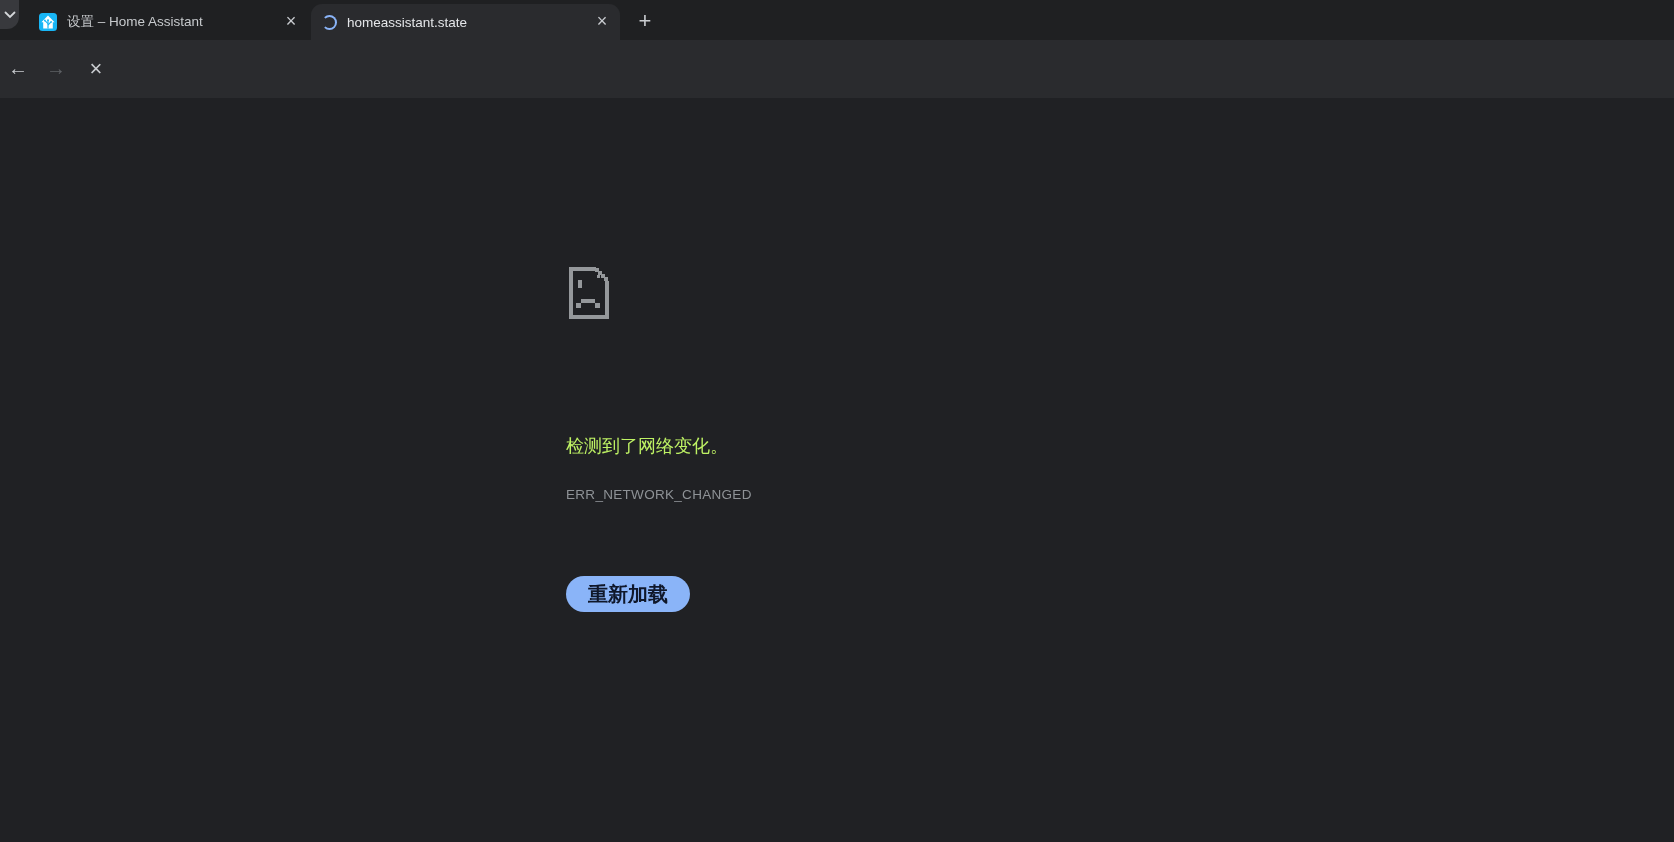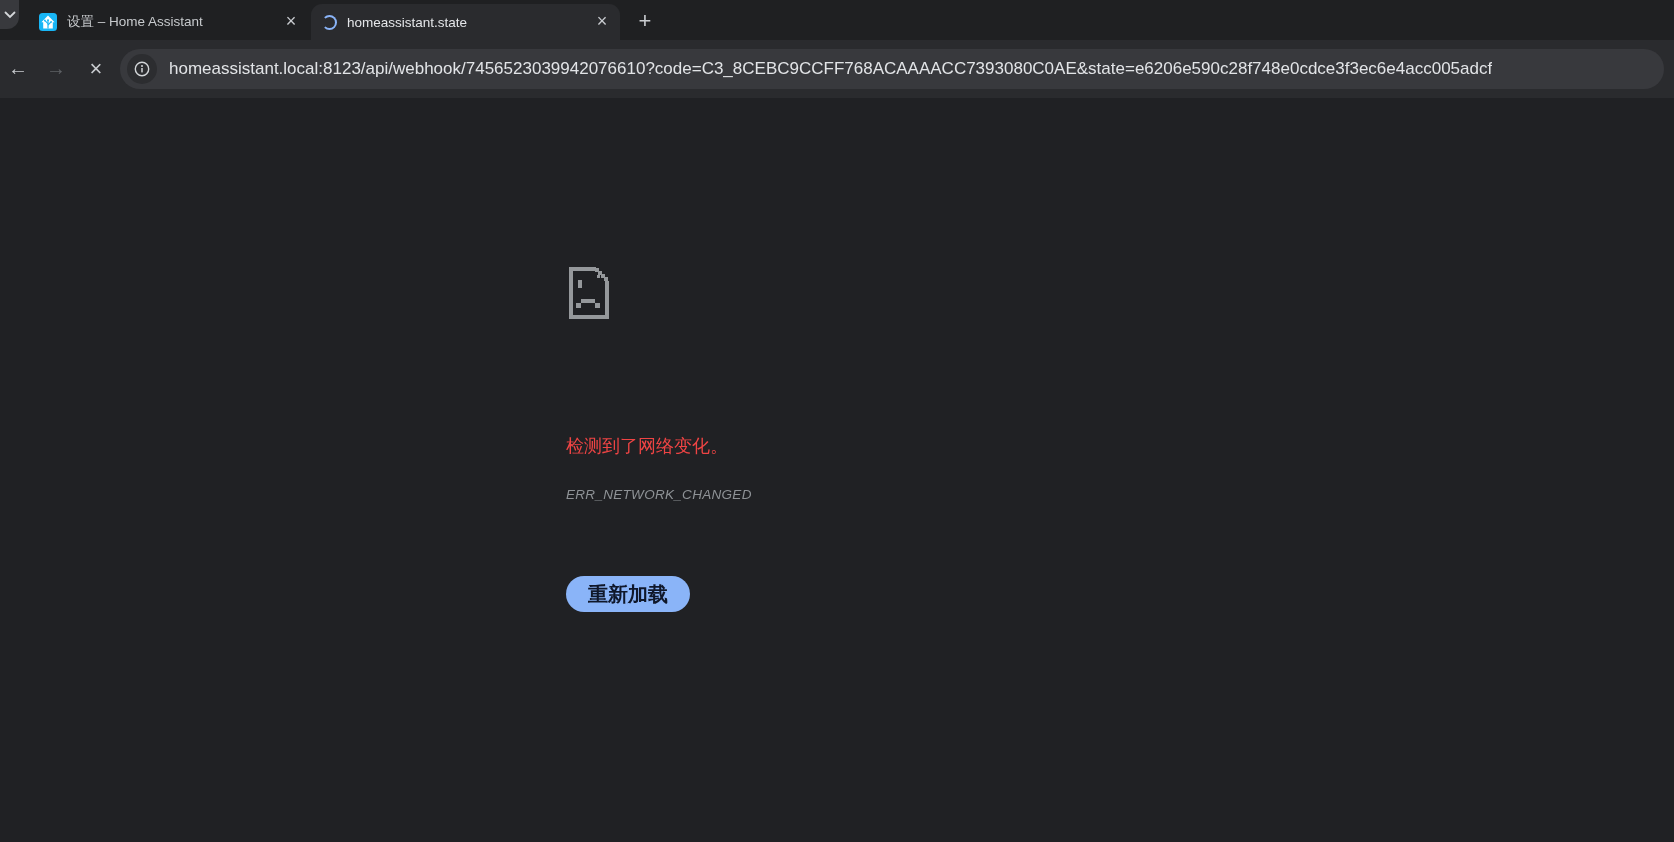--- a/index.html
+++ b/index.html
@@ -37,22 +37,22 @@
   .omnibox { position:absolute; left:120px; right:10px; top:9px; height:40px; background:#38393d;
              border-radius:20px; display:flex; align-items:center; cursor:text; }
   .sitechip { width:30px; height:30px; margin-left:7px; border-radius:50%; background:#2c2d30;
               display:flex; align-items:center; justify-content:center; cursor:pointer; flex:0 0 auto; }
   .url { margin-left:12px; font-size:17px; color:#e2e4e7; white-space:nowrap; overflow:hidden; }
 
   
   .content { position:relative; width:100%; height:744px; background:#202124; }
   .sadicon { position:absolute; left:566px; top:168px; }
   .err-title { position:absolute; left:566px; top:275px; font-size:29px; font-weight:400; color:#c3c7cb; }
-  .err-msg { position:absolute; left:566px; top:336px; font-size:18px; font-weight:400; color:#ef4444; }
-  .err-code { position:absolute; left:566px; top:389px; font-size:13.5px; letter-spacing:0.3px; color:#8e9296;font-style:italic; }
+  .err-msg { position:absolute; left:566px; top:336px; font-size:18px; font-weight:400; color:#bef264; }
+  .err-code { position:absolute; left:566px; top:389px; font-size:13.5px; letter-spacing:0.3px; color:#8e9296; }
   .reload { position:absolute; left:566px; top:478px; height:36px; padding:0 22px; border:none;
             border-radius:18px; background:#8ab4f8; color:#0f172a; font-size:20px; font-weight:700;
             font-family:"Liberation Sans", sans-serif; cursor:pointer; }
 </style>
 </head>
 <body>
 
 <div class="window">
 
   <div class="tabstrip">
@@ -88,30 +88,20 @@
     </div>
 
     <div class="newtab">+</div>
   </div>
 
   <div class="toolbar">
     <span class="navbtn back">←</span>
     <span class="navbtn fwd">→</span>
     <span class="navbtn stop">×</span>
 
-    <div class="omnibox">
-      <span class="sitechip">
-        <svg width="18" height="18" viewBox="0 0 18 18">
-          <circle cx="9" cy="9" r="6.7" fill="none" stroke="#d2d5d8" stroke-width="1.4"></circle>
-          <rect x="8.25" y="8" width="1.5" height="4.4" fill="#d2d5d8"></rect>
-          <circle cx="9" cy="5.9" r="1" fill="#d2d5d8"></circle>
-        </svg>
-      </span>
-      <span class="url">homeassistant.local:8123/api/webhook/7456523039942076610?code=C3_8CEBC9CCFF768ACAAAACC7393080C0AE&amp;state=e6206e590c28f748e0cdce3f3ec6e4acc005adcf</span>
-    </div>
   </div>
 
   <div class="content">
 
     <svg class="sadicon" width="46" height="54" viewBox="0 0 46 54">
       <g fill="#95989b">
         <rect x="3" y="1" width="4" height="52"></rect>
         <rect x="3" y="49" width="40" height="4"></rect>
         <rect x="3" y="1" width="27" height="4"></rect>
         <rect x="39" y="15" width="4" height="38"></rect>

